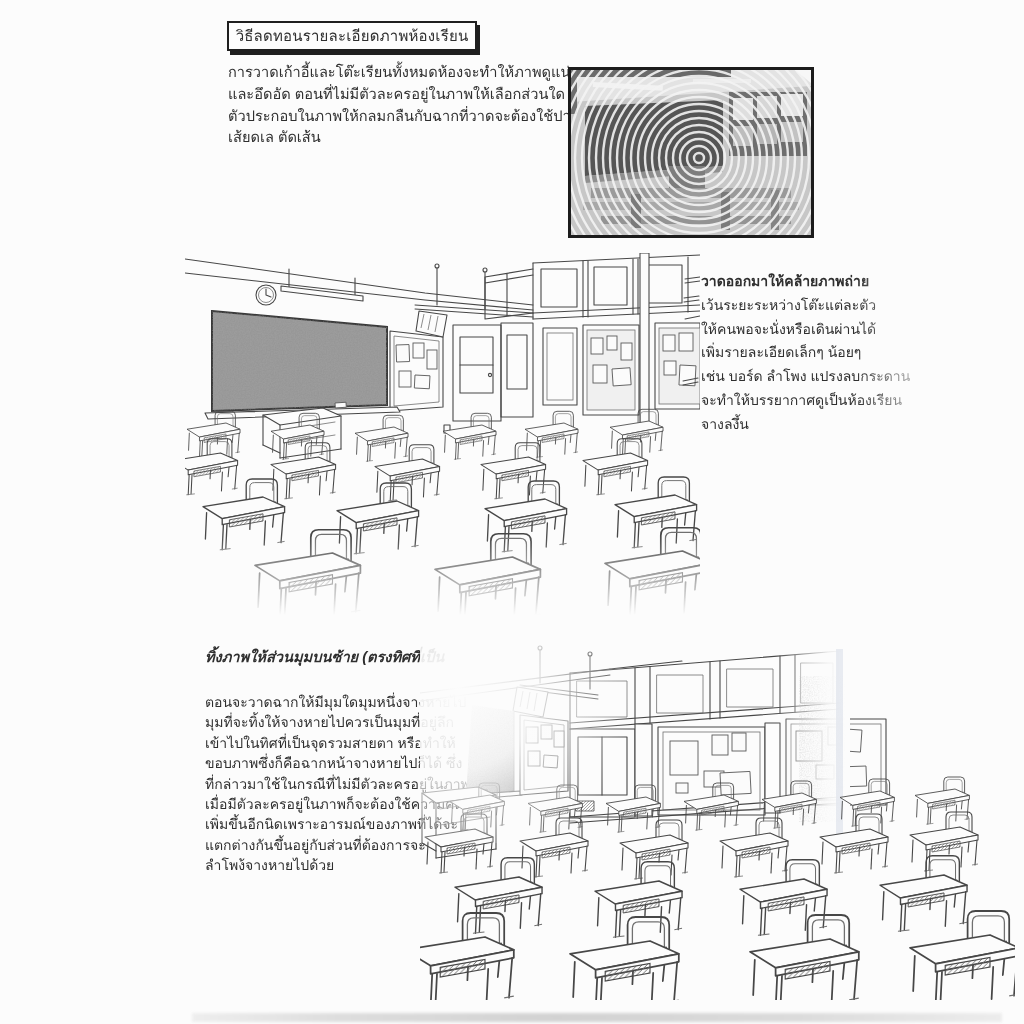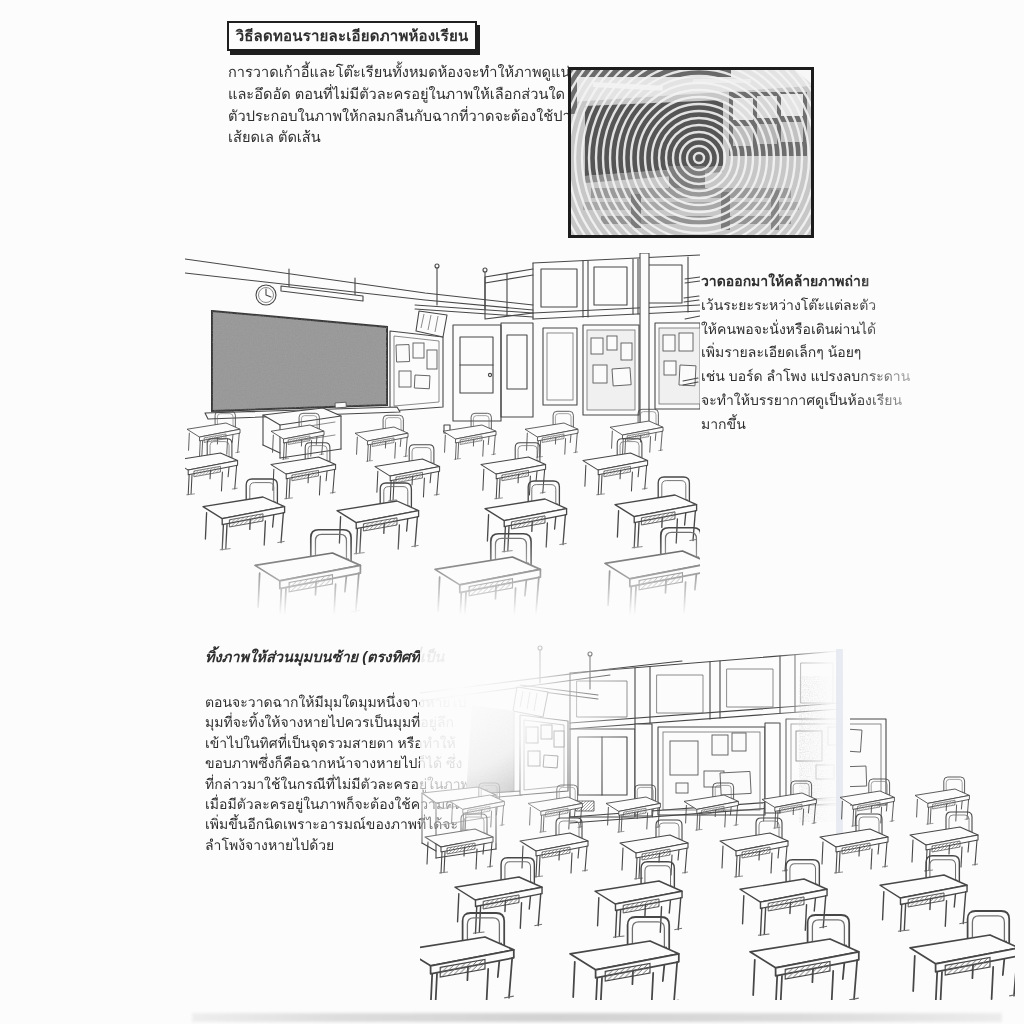--- a/index.html
+++ b/index.html
@@ -2,21 +2,21 @@
 <html><head>
 <meta charset="utf-8">
 <style>
   html,body{margin:0;padding:0;background:#ffffff;}
   #page{position:relative;width:1024px;height:1024px;background:#fcfcfc;overflow:hidden;
         font-family:"Liberation Sans",sans-serif;color:#2f2f2f;}
   .tline{white-space:nowrap;}
   
   .hdrbox{position:absolute;left:227px;top:21px;width:246px;height:26px;border:2px solid #1f1f1f;
           box-shadow:3px 4px 0 #1f1f1f;background:#fdfdfd;display:flex;align-items:center;
-          justify-content:center;font-weight:bold;font-size:15px;letter-spacing:.2px;}
+          justify-content:center;font-weight:normal;font-size:15px;letter-spacing:.2px;}
   
   .intro{position:absolute;left:228px;top:62px;font-size:14.6px;line-height:21.8px;}
   
   .photo{position:absolute;left:568px;top:67px;width:240px;height:165px;border:3px solid #1c1c1c;
          background:#cfcfcf;}
   .photo svg{display:block;}
   
   .mid-draw{position:absolute;left:185px;top:253px;}
   .bot-draw{position:absolute;left:420px;top:643px;}
   
@@ -275,35 +275,36 @@
     </g>
   </svg>
 
   <div class="annot">
     <div class="tline b">วาดออกมาให้คล้ายภาพถ่าย</div>
     <div class="tline">เว้นระยะระหว่างโต๊ะแต่ละตัว</div>
     <div class="tline">ให้คนพอจะนั่งหรือเดินผ่านได้</div>
     <div class="tline">เพิ่มรายละเอียดเล็กๆ น้อยๆ</div>
     <div class="tline">เช่น บอร์ด ลำโพง แปรงลบกระดาน</div>
     <div class="tline">จะทำให้บรรยากาศดูเป็นห้องเรียน</div>
-    <div class="tline">มากขึ้น</div>
+    <div class="tline">จางลงึ้น</div>
   </div>
   <div class="fadeR"></div>
 
   <div class="h2">
     <div class="tline">ทิ้งภาพให้ส่วนมุมบนซ้าย (ตรงทิศที่เป็น</div>
   </div>
   <div class="body2">
     <div class="tline">ตอนจะวาดฉากให้มีมุมใดมุมหนึ่งจางหายไป</div>
     <div class="tline">มุมที่จะทิ้งให้จางหายไปควรเป็นมุมที่อยู่ลึก</div>
     <div class="tline">เข้าไปในทิศที่เป็นจุดรวมสายตา หรือทำให้</div>
     <div class="tline">ขอบภาพซึ่งก็คือฉากหน้าจางหายไปก็ได้ ซึ่ง</div>
     <div class="tline">ที่กล่าวมาใช้ในกรณีที่ไม่มีตัวละครอยู่ในภาพ</div>
     <div class="tline">เมื่อมีตัวละครอยู่ในภาพก็จะต้องใช้ความคิด</div>
     <div class="tline">เพิ่มขึ้นอีกนิดเพราะอารมณ์ของภาพที่ได้จะ</div>
+    <div class="tline">แตกต่างกันขึ้นอยู่กับส่วนที่ต้องการจะ</div>
     <div class="tline">ลำโพง้จางหายไปด้วย</div>
   </div>
 
   <svg class="bot-draw" width="595" height="357" viewBox="0 0 595 357">
 
     <path class="c" d="M190,26 L0,50 M190,32 L0,58"></path>
     <path class="c" d="M262,18 L190,26"></path>
 
     <path class="c" d="M150,30 L420,8"></path>
     <path class="c" d="M150,80 L420,60 M150,86 L420,66"></path>

